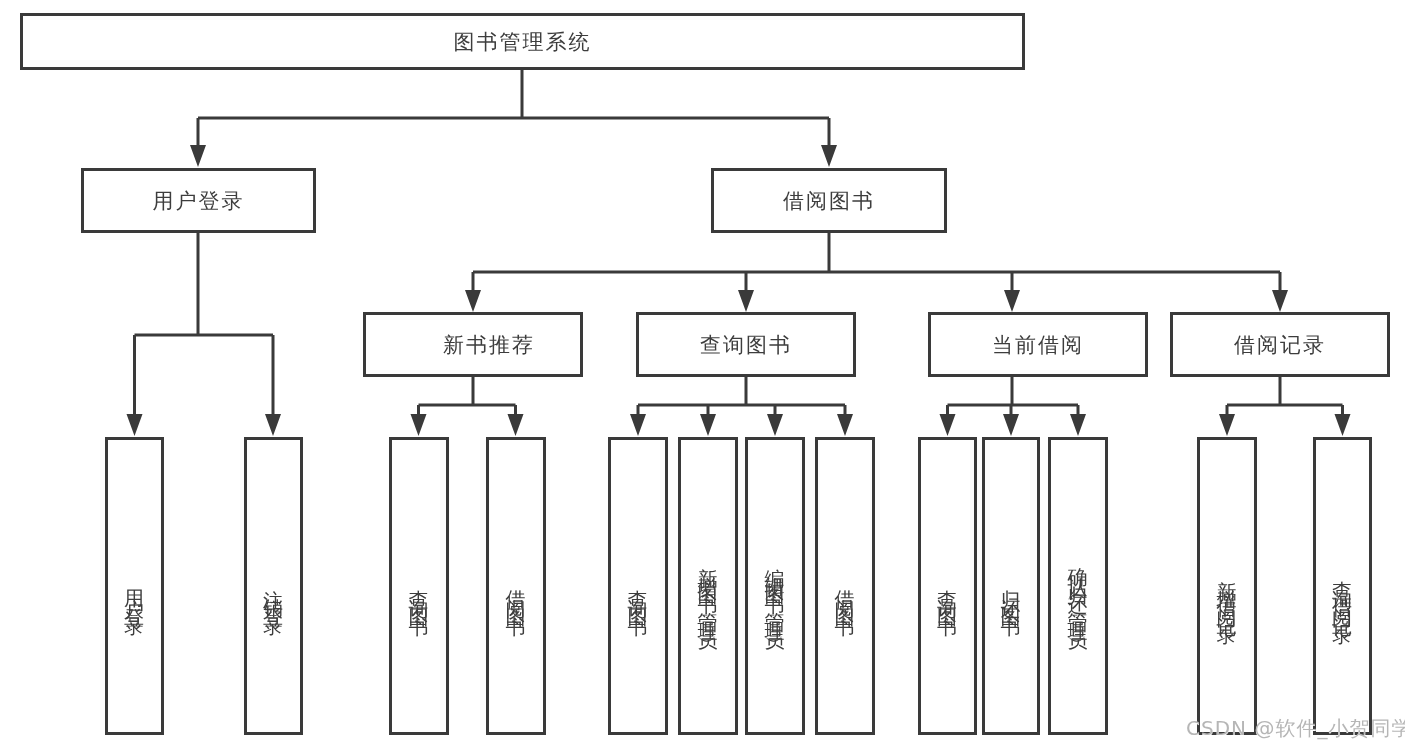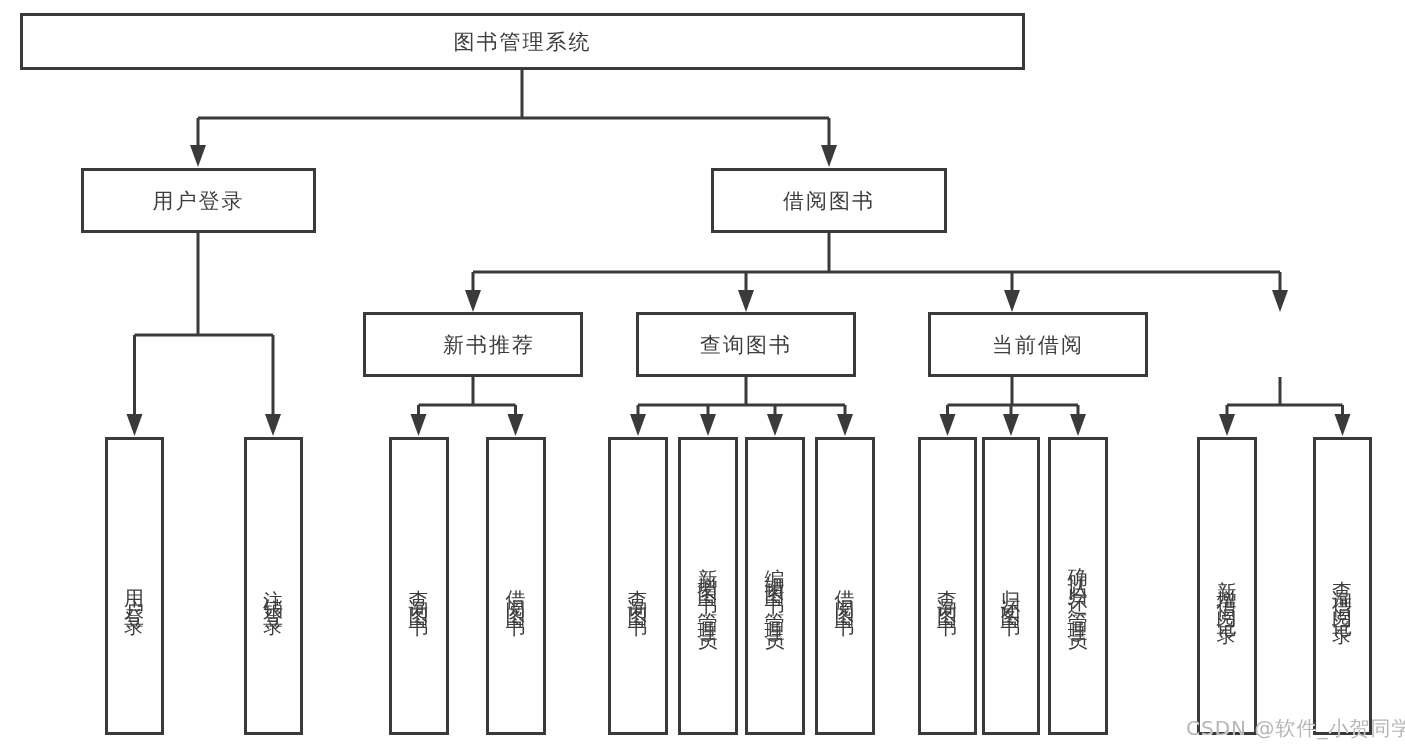--- a/index.html
+++ b/index.html
@@ -110,20 +110,23 @@
 
   <div class="node h-node" style="left:363px; top:312px; width:220px; height:65px;padding-left:32px;">
     <span>新书推荐</span>
   </div>
   <div class="node h-node" style="left:636px; top:312px; width:220px; height:65px;">
     <span>查询图书</span>
   </div>
   <div class="node h-node" style="left:928px; top:312px; width:220px; height:65px;">
     <span>当前借阅</span>
   </div>
+  <div class="node h-node" style="left:1170px; top:312px; width:220px; height:65px;">
+    <span>借阅记录</span>
+  </div>
 
   <div class="node v-node" style="left:105px; top:437px; width:59px; height:298px;">
     <span class="v-label">用户登录</span>
   </div>
   <div class="node v-node" style="left:244px; top:437px; width:59px; height:298px;">
     <span class="v-label">注销登录</span>
   </div>
 
   <div class="node v-node" style="left:389px; top:437px; width:60px; height:298px;">
     <span class="v-label">查询图书</span>

